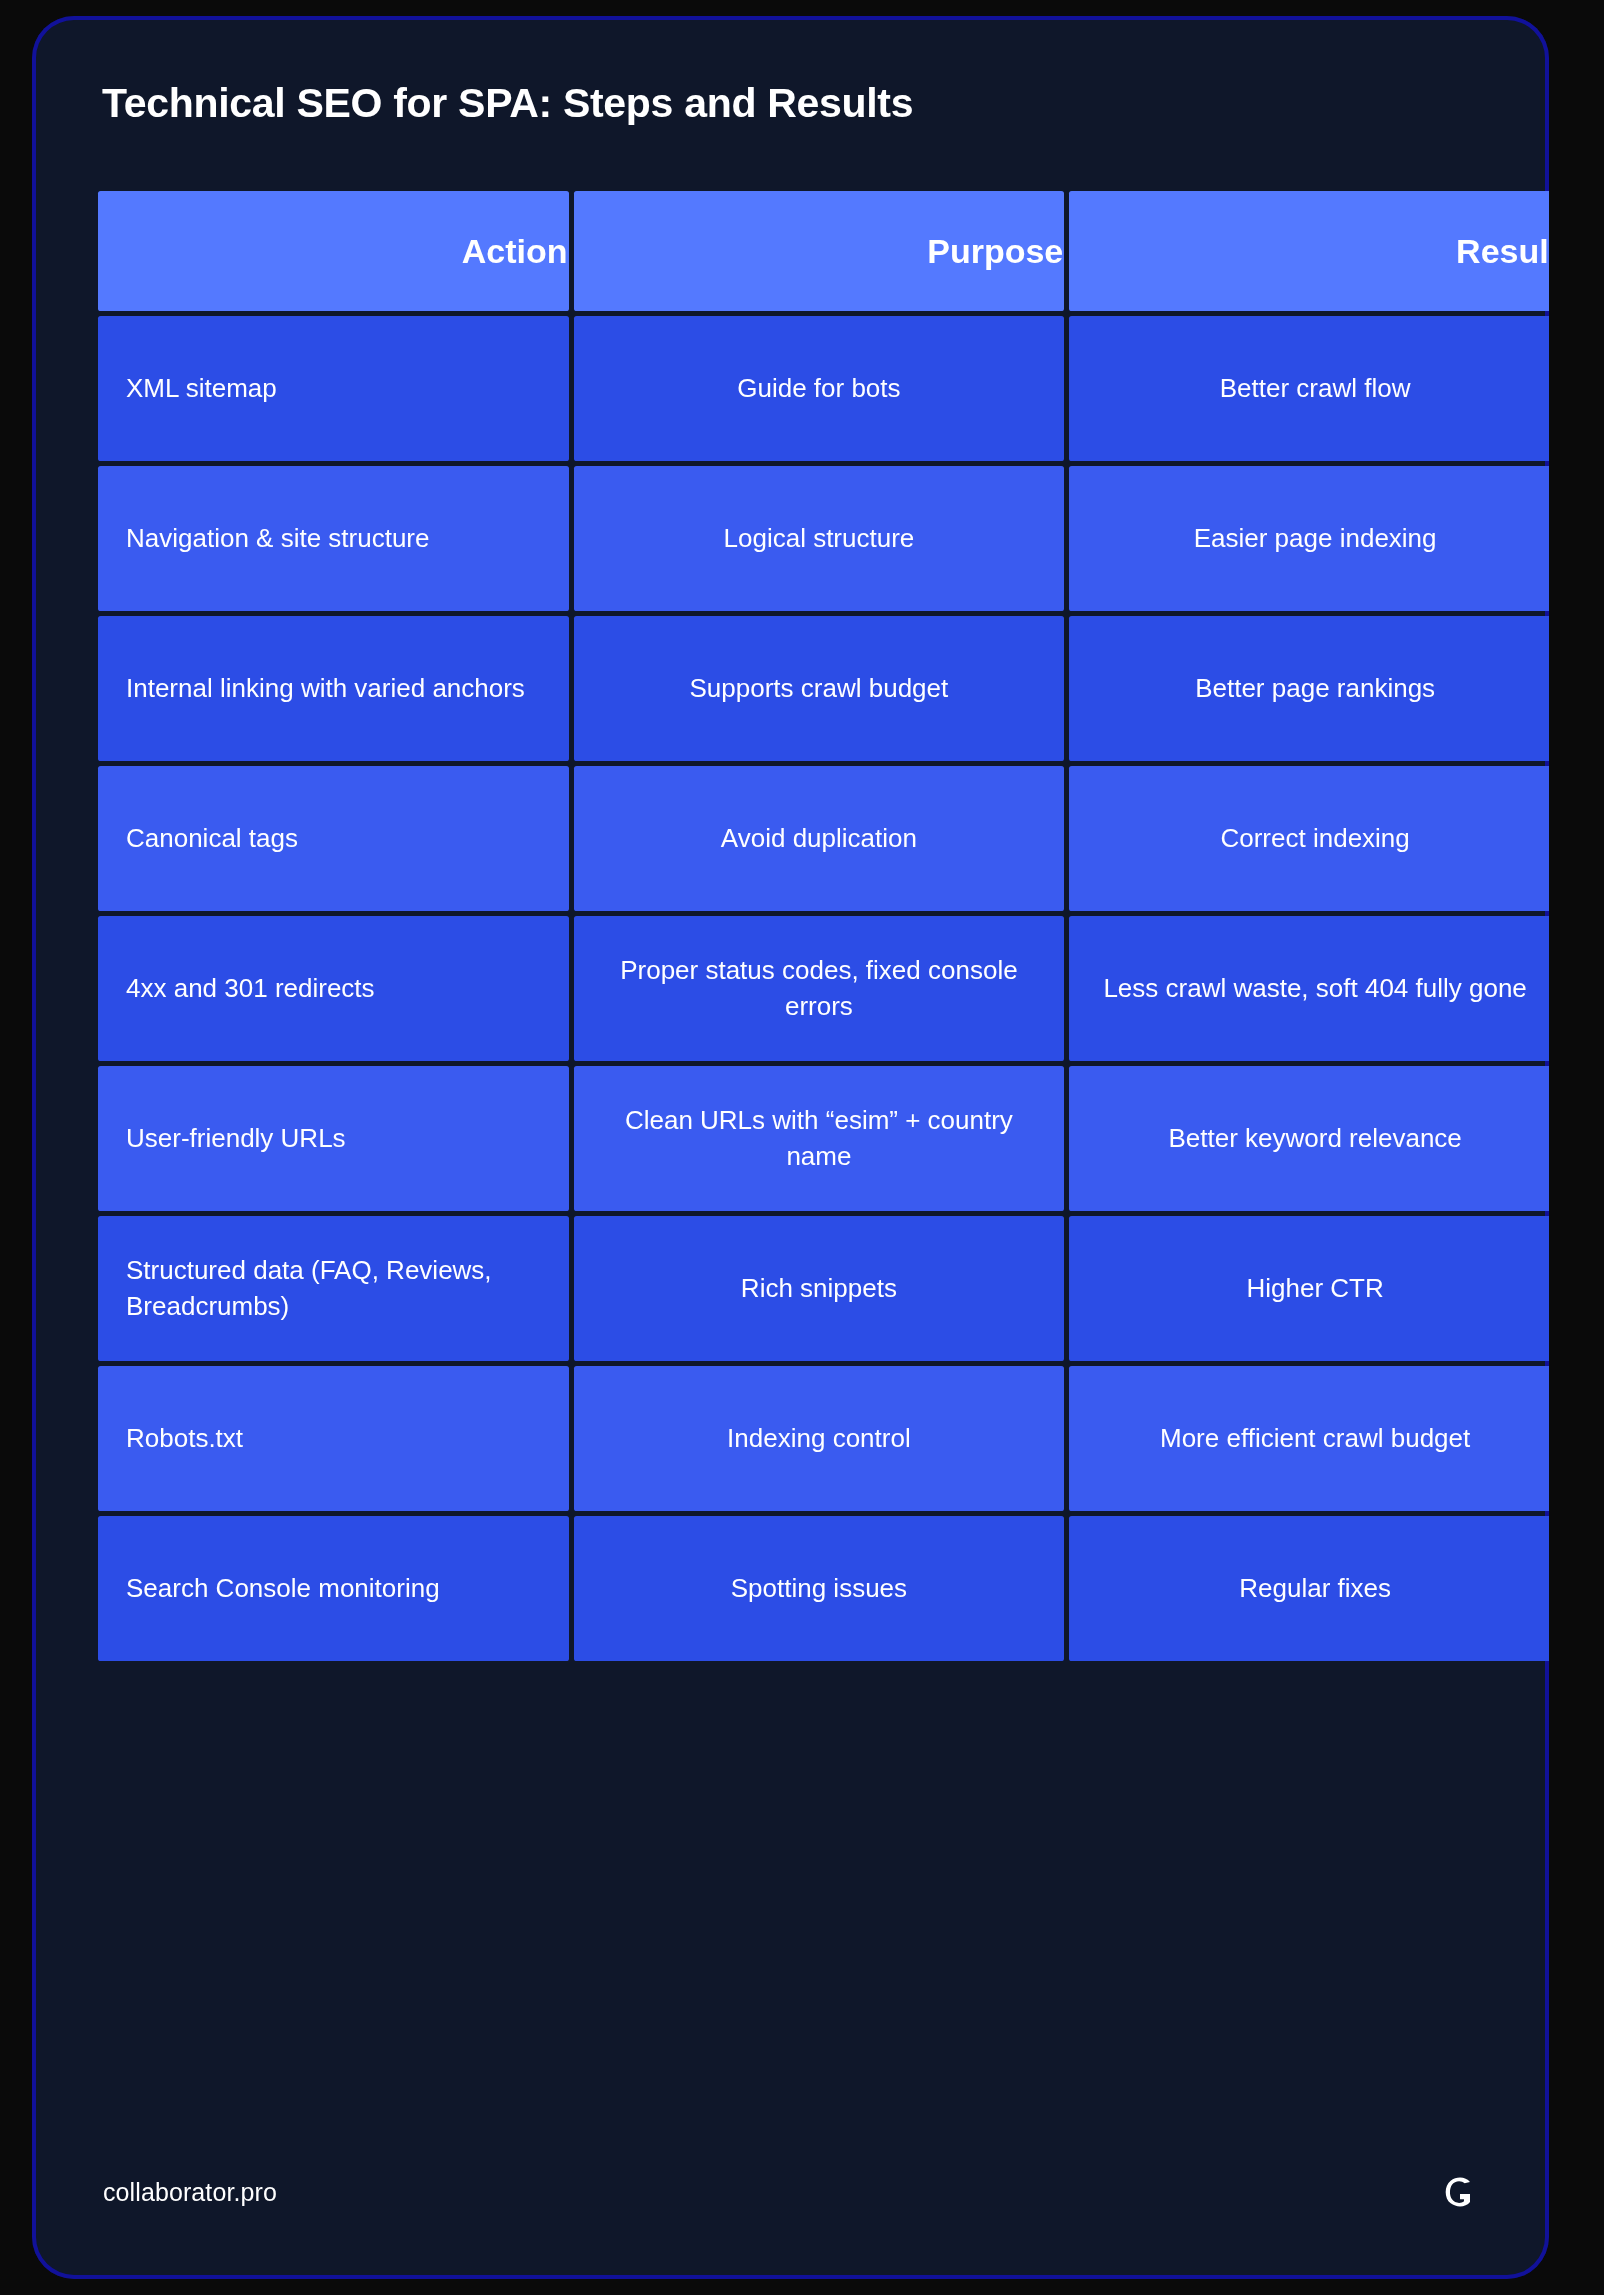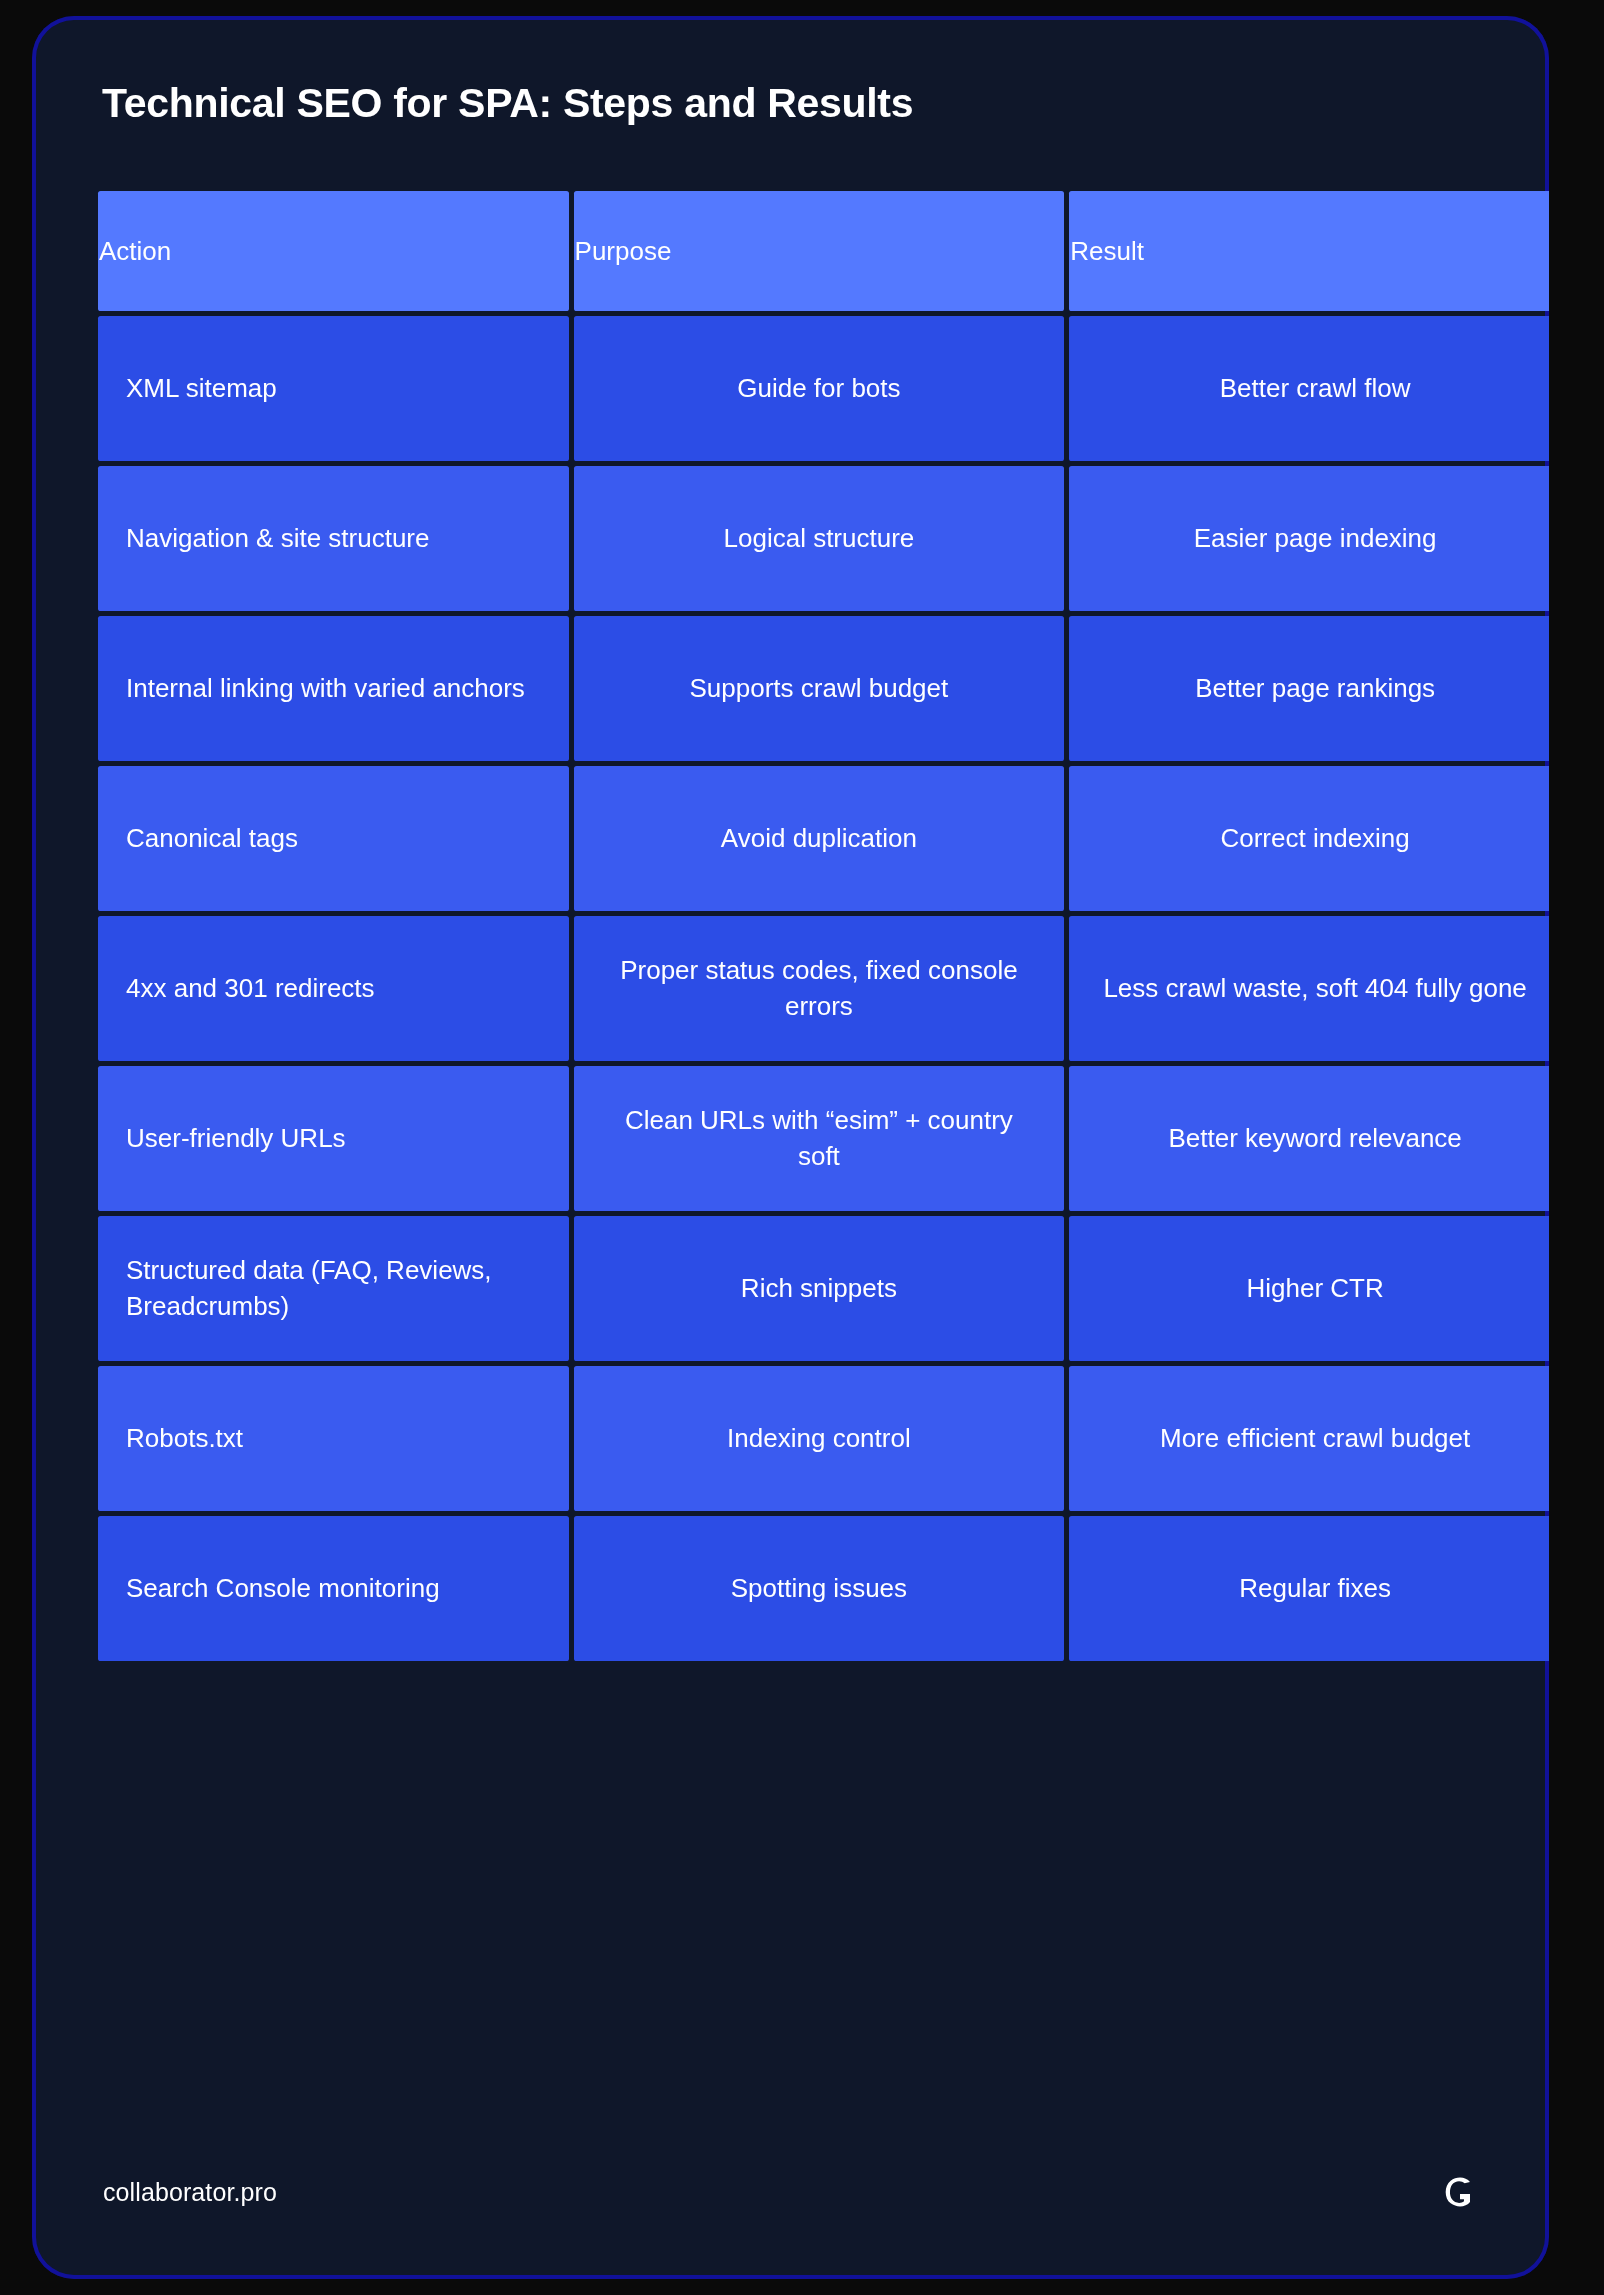--- a/index.html
+++ b/index.html
@@ -47,25 +47,25 @@
   table.seo-table {
     border-collapse: separate;
     border-spacing: 5.3px;
     width: 1473px;
     table-layout: fixed;
   }
 
   table.seo-table th {
     background: #5479FF;
     color: #ffffff;
-    font-size: 26px;
-    font-weight: normal;
+    font-size: 34px;
+    font-weight: bold;
     height: 118px;
     vertical-align: middle;
-    text-align: left;
+    text-align: right;
     border-radius: 2.6px;
   }
 
   table.seo-table td {
     color: #ffffff;
     font-size: 26px;
     font-weight: normal;
     vertical-align: middle;
     line-height: 1.35;
     padding: 12px 28px;
@@ -153,21 +153,21 @@
           <td class="col-purpose">Avoid duplication</td>
           <td class="col-result">Correct indexing</td>
         </tr>
         <tr class="row-even">
           <td class="col-action">4xx and 301 redirects</td>
           <td class="col-purpose">Proper status codes, fixed console errors</td>
           <td class="col-result">Less crawl waste, soft 404 fully gone</td>
         </tr>
         <tr class="row-odd">
           <td class="col-action">User-friendly URLs</td>
-          <td class="col-purpose">Clean URLs with “esim” + country soft</td>
+          <td class="col-purpose">Clean URLs with “esim” + country name</td>
           <td class="col-result">Better keyword relevance</td>
         </tr>
         <tr class="row-even">
           <td class="col-action">Structured data (FAQ, Reviews, Breadcrumbs)</td>
           <td class="col-purpose">Rich snippets</td>
           <td class="col-result">Higher CTR</td>
         </tr>
         <tr class="row-odd">
           <td class="col-action">Robots.txt</td>
           <td class="col-purpose">Indexing control</td>

